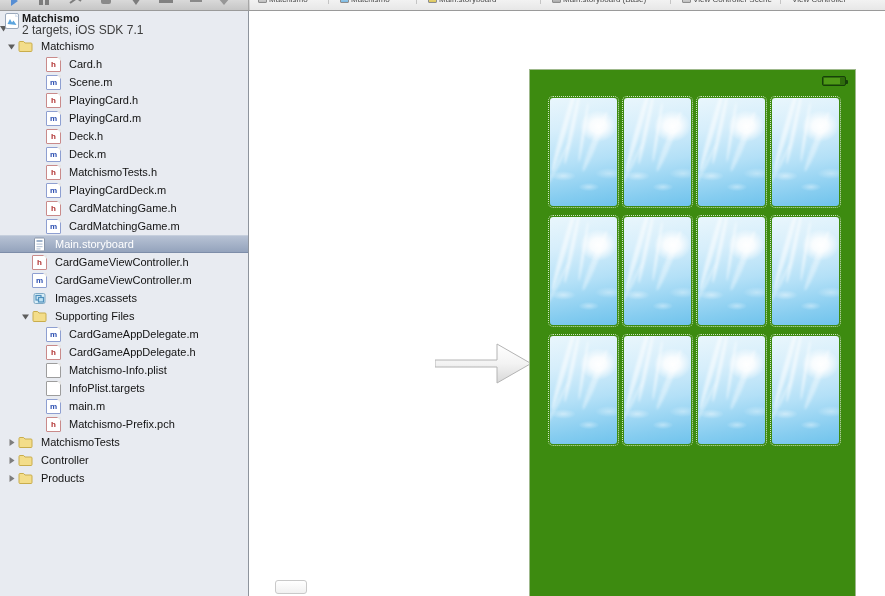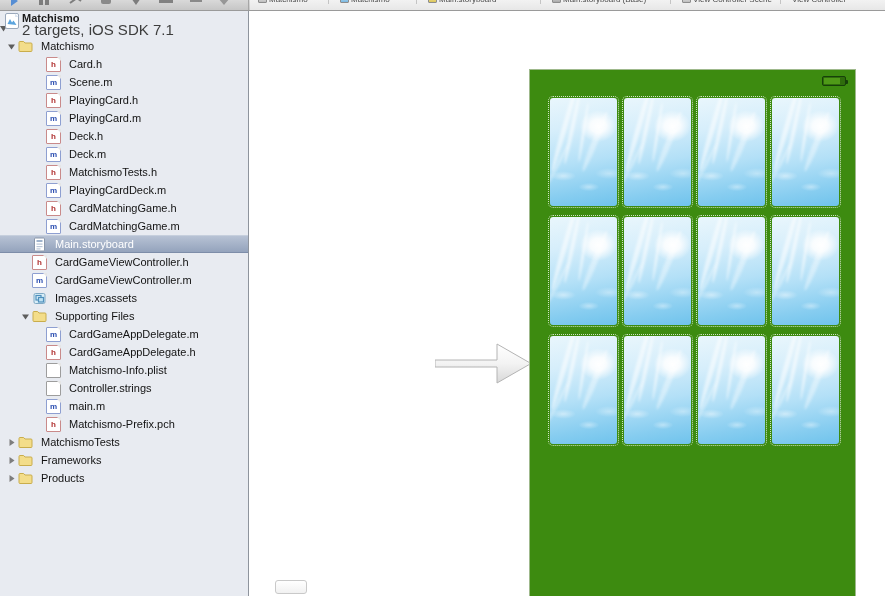--- a/index.html
+++ b/index.html
@@ -56,21 +56,21 @@
     position: absolute; left: 0; top: 11px; width: 249px; bottom: 0;
     background: #e8ebf1;
     border-right: 1px solid #8e949d;
     overflow: hidden;
   }
   .proj-header {
     position: relative; height: 26px; padding-left: 22px;
     display: flex; flex-direction: column; justify-content: center;
   }
   .proj-title { font-size: 11px; font-weight: bold; color: #1b1b1b; line-height: 12px; }
-  .proj-sub   { font-size: 15px; color: #3d3d3d; line-height: 12px; }
+  .proj-sub   { font-size: 12px; color: #3d3d3d; line-height: 12px; }
   .proj-icon  { position: absolute; left: 5px; top: 2px; width: 14px; height: 16px; }
   .proj-tri   { position: absolute; left: -2px; top: 9px; }
 
   .row {
     position: relative; height: 18px;
     display: flex; align-items: center;
     font-size: 11px; color: #121212;
     white-space: nowrap;
   }
   .row.selected {
@@ -437,21 +437,21 @@
           <span style="display: flex; align-items: center; margin-right: 4px;">
             <span class="ico badge plain"></span>
           </span>
           <span class="label">Matchismo-Info.plist</span>
         </div>
         <div class="row">
           <span class="tri" style="margin-left: 34px;"></span>
           <span style="display: flex; align-items: center; margin-right: 4px;">
             <span class="ico badge plain"></span>
           </span>
-          <span class="label">Controller.strings</span>
+          <span class="label">InfoPlist.targets</span>
         </div>
         <div class="row">
           <span class="tri" style="margin-left: 34px;"></span>
           <span style="display: flex; align-items: center; margin-right: 4px;">
             <span class="ico badge m">m</span>
           </span>
           <span class="label">main.m</span>
         </div>
         <div class="row">
           <span class="tri" style="margin-left: 34px;"></span>
@@ -477,21 +477,21 @@
           <span class="tri" style="margin-left: 6px;">
             <svg width="11" height="11" viewBox="0 0 11 11">
               <polygon points="3.5,2 8.5,5.5 3.5,9" fill="#7d7d7d"></polygon>
             </svg>
           </span>
           <span style="display: flex; align-items: center; margin-right: 4px;">
             <svg class="ico" viewBox="0 0 15 15">
               <path d="M1 3.5 A1 1 0 0 1 2 2.5 H5.6 L7 4 H13 A1 1 0 0 1 14 5 V11.5 A1 1 0 0 1 13 12.5 H2 A1 1 0 0 1 1 11.5 Z" fill="#f3dd8a" stroke="#c9ad4c" stroke-width="1"></path>
             </svg>
           </span>
-          <span class="label">Frameworks</span>
+          <span class="label">Controller</span>
         </div>
         <div class="row">
           <span class="tri" style="margin-left: 6px;">
             <svg width="11" height="11" viewBox="0 0 11 11">
               <polygon points="3.5,2 8.5,5.5 3.5,9" fill="#7d7d7d"></polygon>
             </svg>
           </span>
           <span style="display: flex; align-items: center; margin-right: 4px;">
             <svg class="ico" viewBox="0 0 15 15">
               <path d="M1 3.5 A1 1 0 0 1 2 2.5 H5.6 L7 4 H13 A1 1 0 0 1 14 5 V11.5 A1 1 0 0 1 13 12.5 H2 A1 1 0 0 1 1 11.5 Z" fill="#f3dd8a" stroke="#c9ad4c" stroke-width="1"></path>

